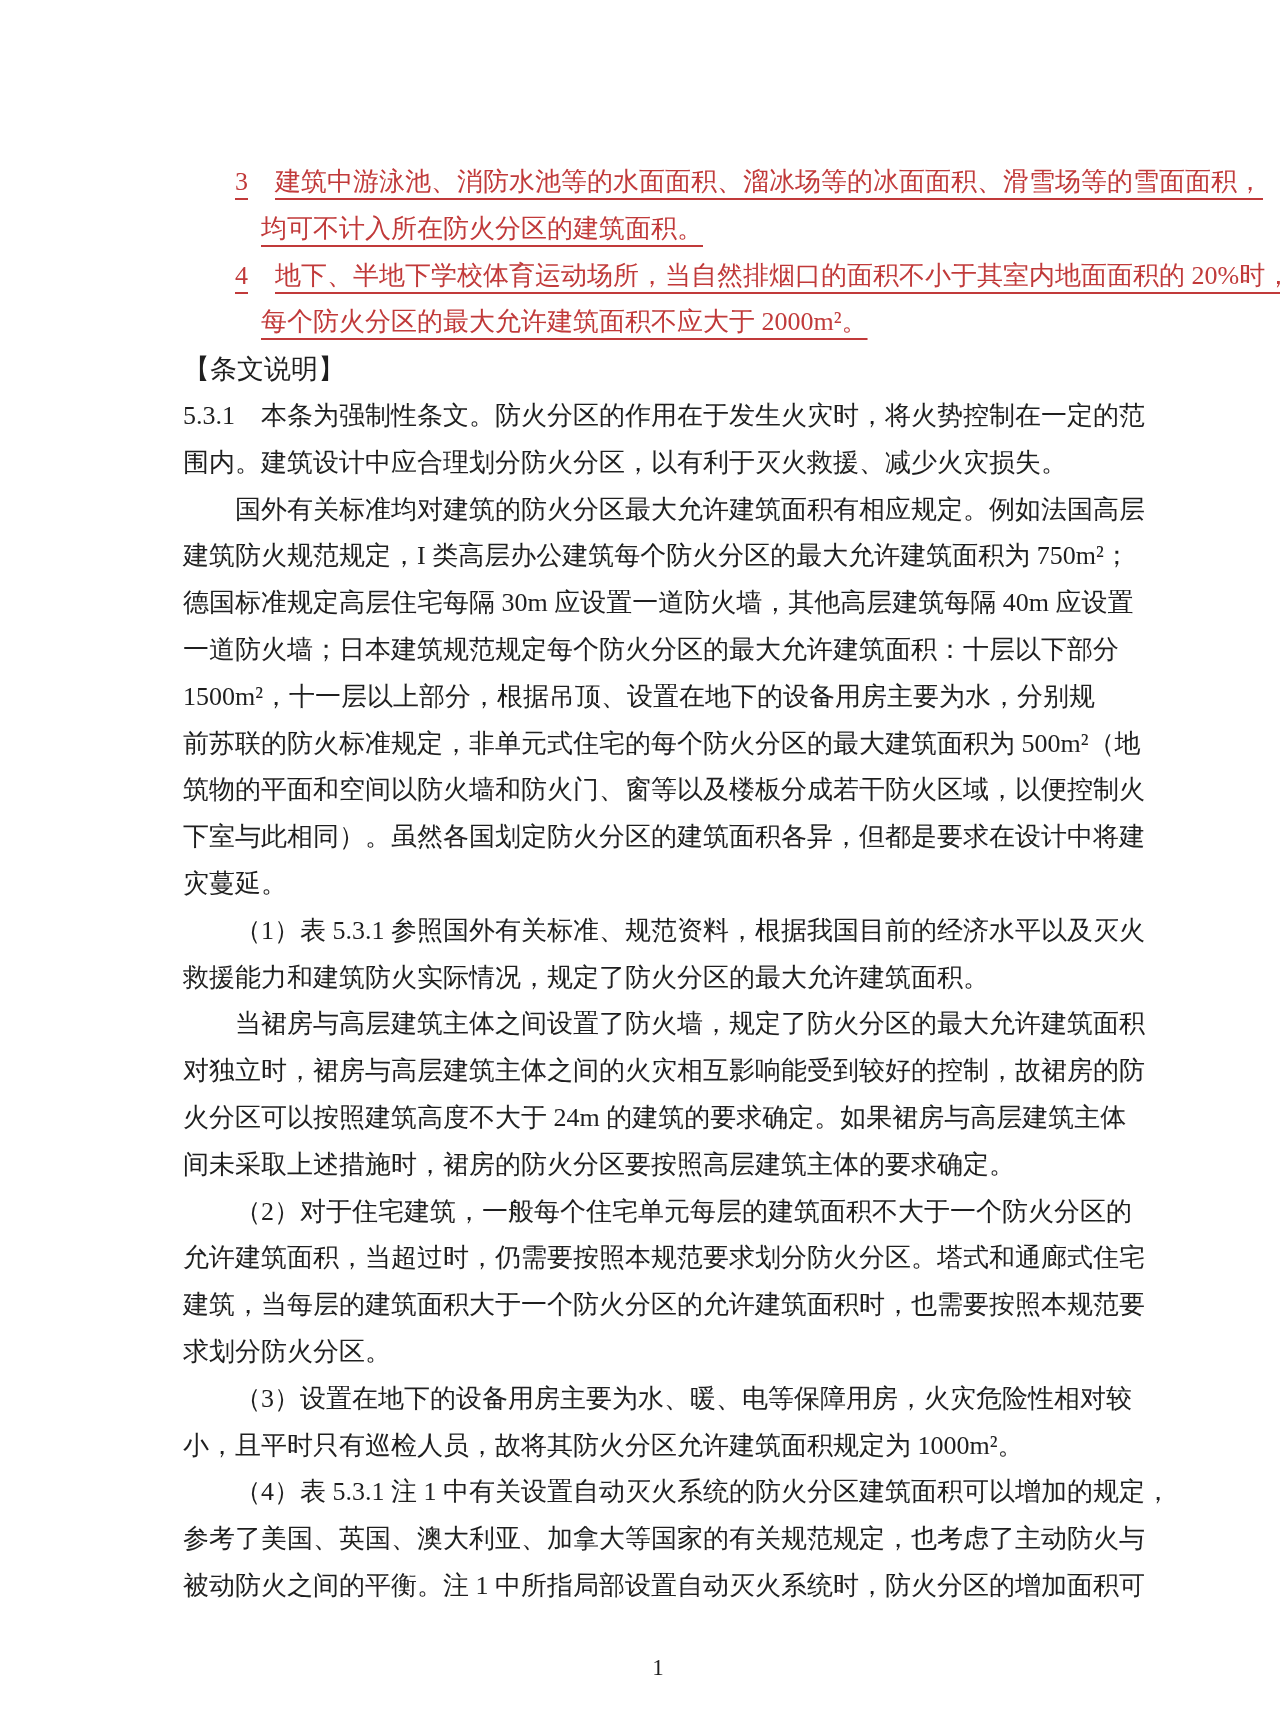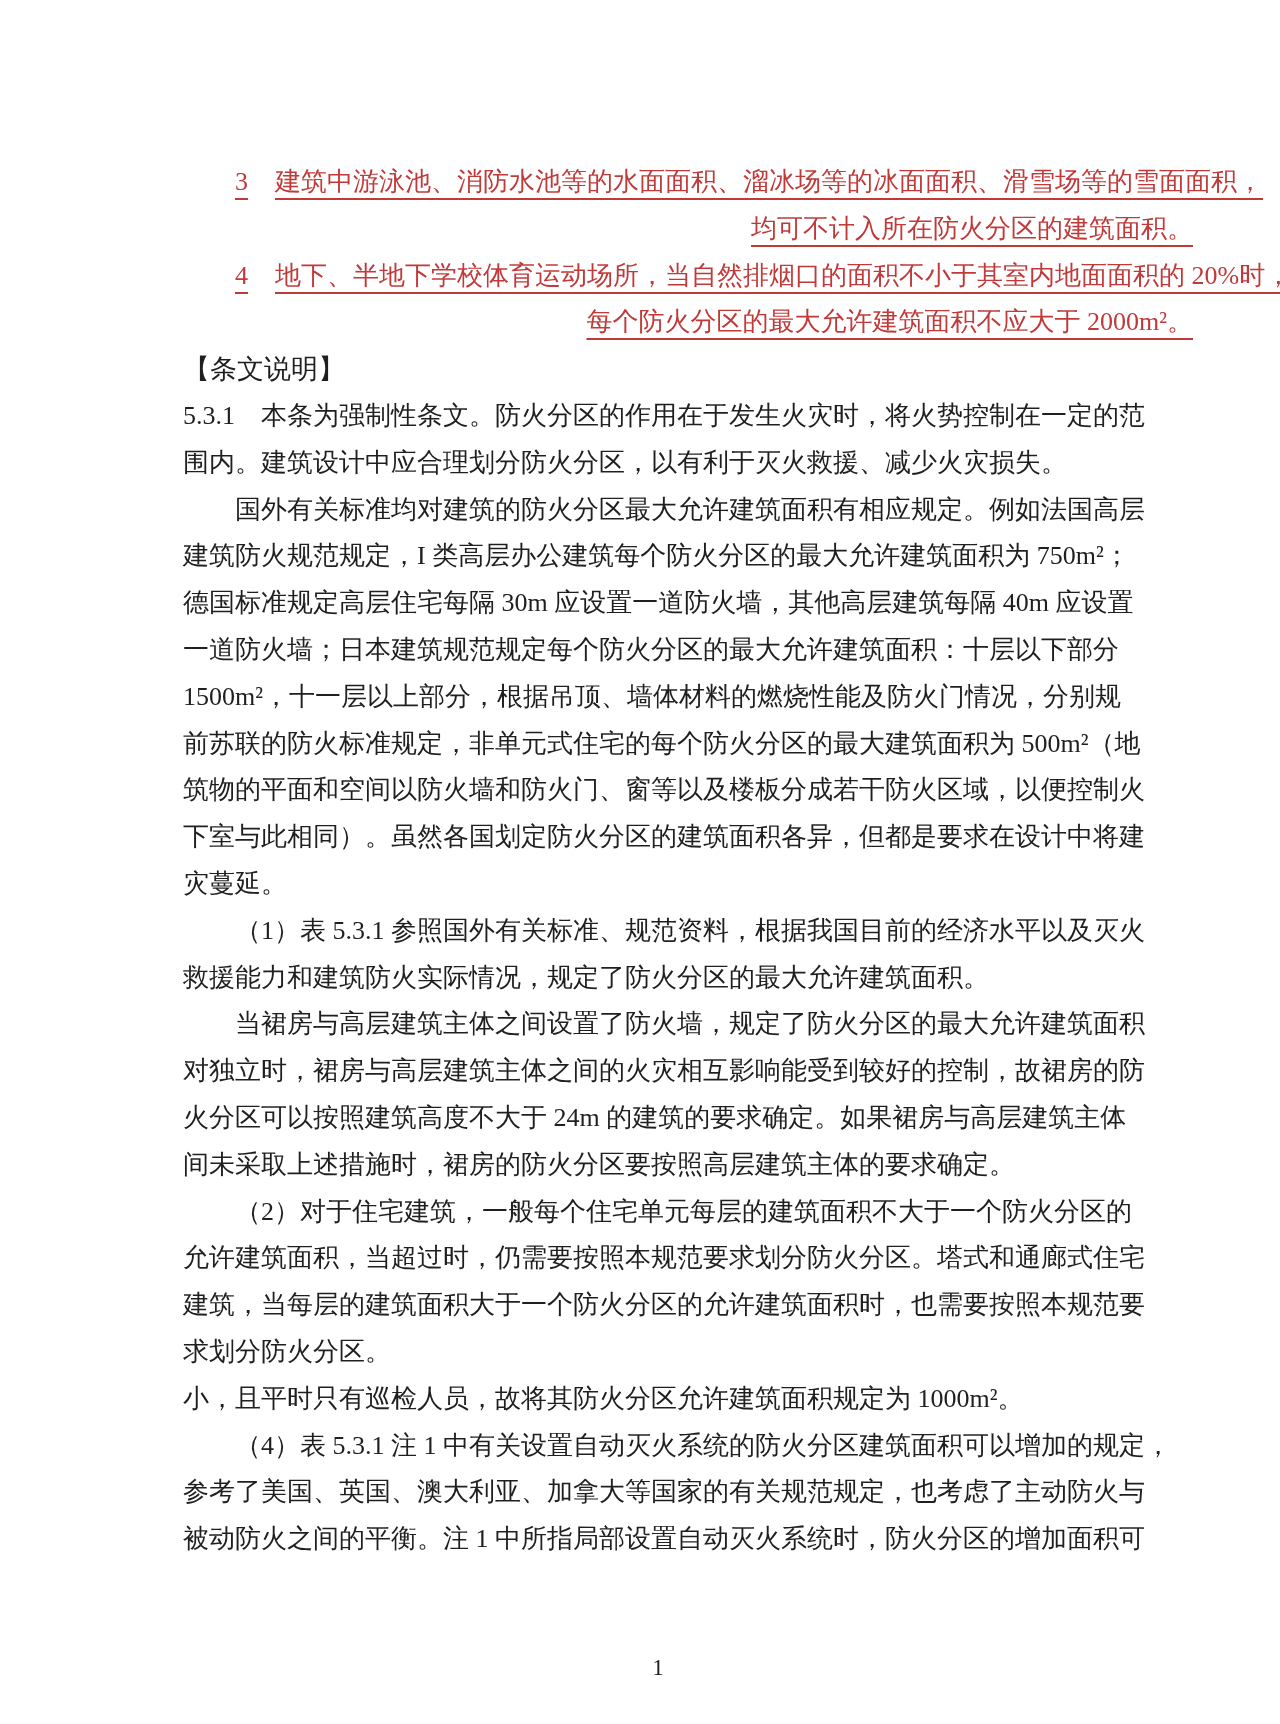--- a/index.html
+++ b/index.html
@@ -30,21 +30,21 @@
   }
   
   .red { color: #c13a3a; }
   .red .u {
     text-decoration: underline;
     text-decoration-thickness: 2px;
     text-underline-offset: 8px;
     text-decoration-color: #c13a3a;
   }
   .first { padding-left: 52px; }   
-  .cont  { padding-left: 78px; text-align: right; }   
+  .cont  { padding-left: 78px; }   
   .num   { padding-right: 27px; }  
   
   .ind { padding-left: 52px; }     
   .heading {
     font-weight: normal;
     font-size: 27px;
   }
   .pagenum {
     position: absolute;
     left: 183px;
@@ -83,21 +83,21 @@
     <div>
       <div class="line">5.3.1　本条为强制性条文。防火分区的作用在于发生火灾时，将火势控制在一定的范</div>
       <div class="line">围内。建筑设计中应合理划分防火分区，以有利于灭火救援、减少火灾损失。</div>
     </div>
 
     <div>
       <div class="line ind">国外有关标准均对建筑的防火分区最大允许建筑面积有相应规定。例如法国高层</div>
       <div class="line">建筑防火规范规定，I 类高层办公建筑每个防火分区的最大允许建筑面积为 750m²；</div>
       <div class="line">德国标准规定高层住宅每隔 30m 应设置一道防火墙，其他高层建筑每隔 40m 应设置</div>
       <div class="line">一道防火墙；日本建筑规范规定每个防火分区的最大允许建筑面积：十层以下部分</div>
-      <div class="line">1500m²，十一层以上部分，根据吊顶、墙体材料的燃烧性能及防火门情况，分别规</div>
+      <div class="line">1500m²，十一层以上部分，根据吊顶、设置在地下的设备用房主要为水，分别规</div>
       <div class="line">前苏联的防火标准规定，非单元式住宅的每个防火分区的最大建筑面积为 500m²（地</div>
       <div class="line">筑物的平面和空间以防火墙和防火门、窗等以及楼板分成若干防火区域，以便控制火</div>
       <div class="line">下室与此相同）。虽然各国划定防火分区的建筑面积各异，但都是要求在设计中将建</div>
       <div class="line">灾蔓延。</div>
     </div>
 
     <div>
       <div class="line ind">（1）表 5.3.1 参照国外有关标准、规范资料，根据我国目前的经济水平以及灭火</div>
       <div class="line">救援能力和建筑防火实际情况，规定了防火分区的最大允许建筑面积。</div>
     </div>
@@ -110,20 +110,21 @@
     </div>
 
     <div>
       <div class="line ind">（2）对于住宅建筑，一般每个住宅单元每层的建筑面积不大于一个防火分区的</div>
       <div class="line">允许建筑面积，当超过时，仍需要按照本规范要求划分防火分区。塔式和通廊式住宅</div>
       <div class="line">建筑，当每层的建筑面积大于一个防火分区的允许建筑面积时，也需要按照本规范要</div>
       <div class="line">求划分防火分区。</div>
     </div>
 
     <div>
+      <div class="line ind">（3）设置在地下的设备用房主要为水、暖、电等保障用房，火灾危险性相对较</div>
       <div class="line">小，且平时只有巡检人员，故将其防火分区允许建筑面积规定为 1000m²。</div>
     </div>
 
     <div>
       <div class="line ind">（4）表 5.3.1 注 1 中有关设置自动灭火系统的防火分区建筑面积可以增加的规定，</div>
       <div class="line">参考了美国、英国、澳大利亚、加拿大等国家的有关规范规定，也考虑了主动防火与</div>
       <div class="line">被动防火之间的平衡。注 1 中所指局部设置自动灭火系统时，防火分区的增加面积可</div>
     </div>
 
   </div>

